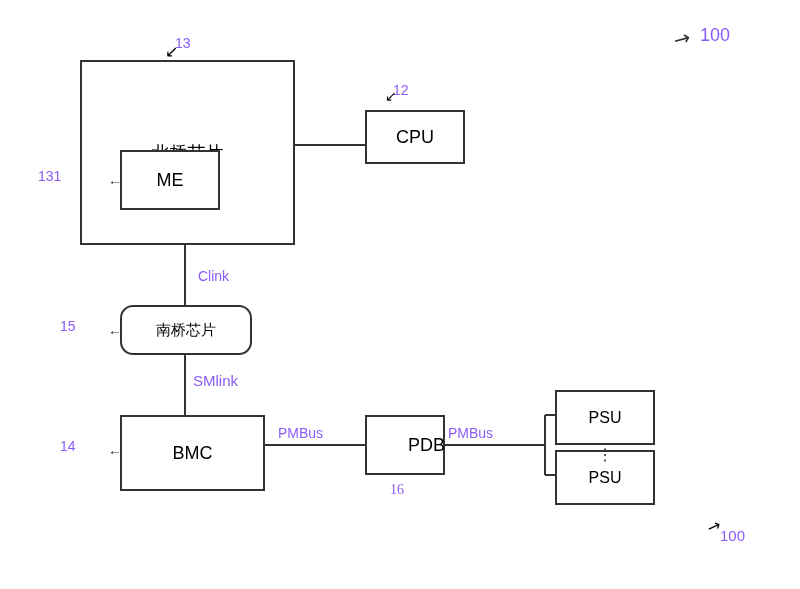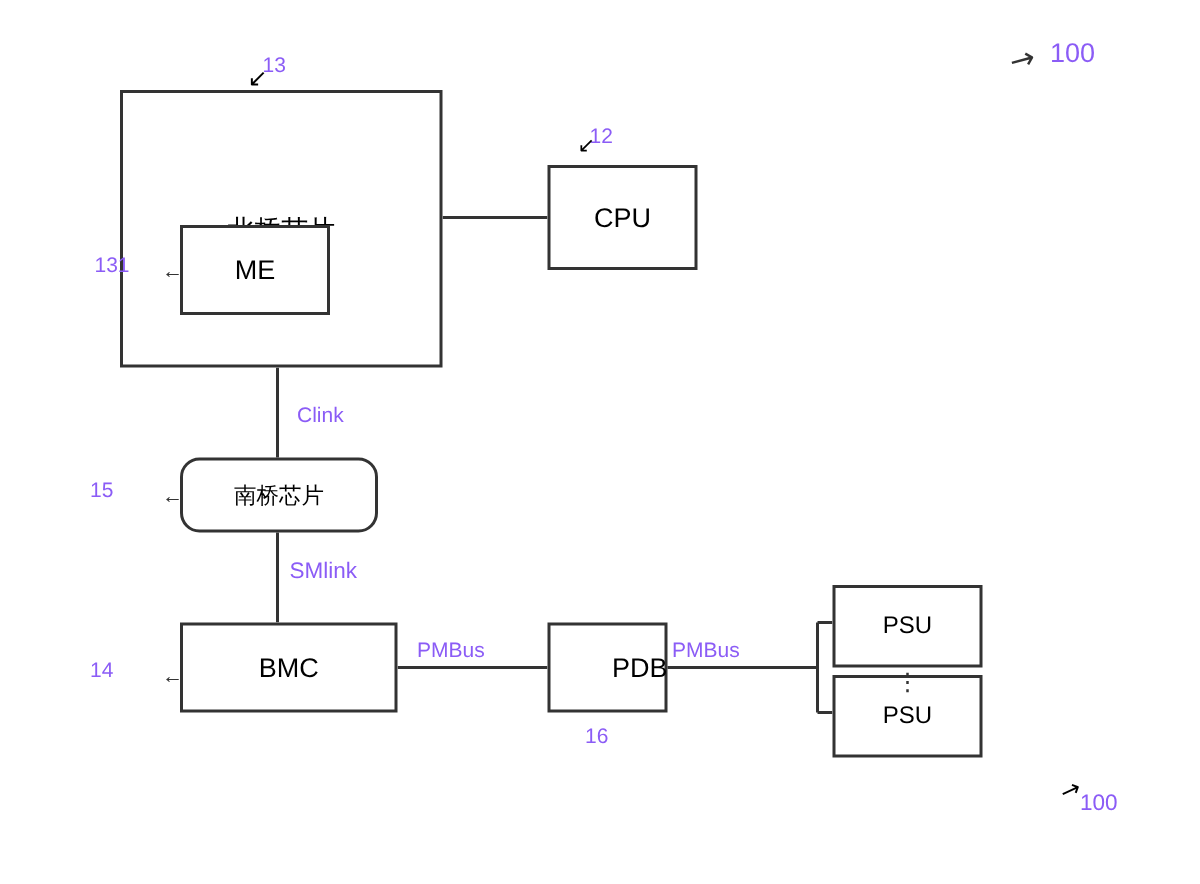--- a/index.html
+++ b/index.html
@@ -66,29 +66,29 @@
   </svg>
 
   <div class="box" style="left:80px; top:60px; width:215px; height:185px; font-size:18px;">
     <span>北桥芯片</span>
   </div>
 
   <div class="box" style="left:120px; top:150px; width:100px; height:60px; font-size:18px;justify-content:center;">
     <span>ME</span>
   </div>
 
-  <div class="box" style="left:365px; top:110px; width:100px; height:70px; font-size:18px;">
+  <div class="box" style="left:365px; top:110px; width:100px; height:54px; font-size:18px;">
     <span>CPU</span>
   </div>
 
   <div class="box" style="left:120px; top:305px; width:132px; height:50px; font-size:15px;border-radius:13px;">
     <span>南桥芯片</span>
   </div>
 
-  <div class="box" style="left:120px; top:415px; width:145px; height:60px; font-size:18px;">
+  <div class="box" style="left:120px; top:415px; width:145px; height:76px; font-size:18px;">
     <span>BMC</span>
   </div>
 
   <div class="box" style="left:365px; top:415px; width:80px; height:60px; font-size:18px;padding-left:43px;">
     <span>PDB</span>
   </div>
 
   <div class="box" style="left:555px; top:390px; width:100px; height:55px; font-size:16px;">
     <span>PSU</span>
   </div>
@@ -105,30 +105,30 @@
 
   <div style="position:absolute; right:110px; top:28px; font-size:20px; color:#333; transform: rotate(210deg);">↙</div>
 
   <div class="label" style="left:175px; top:35px;">13</div>
 
   <div style="position:absolute; left:165px; top:42px; font-size:16px;">↙</div>
 
   <div class="label" style="left:393px; top:82px;">12</div>
   <div style="position:absolute; left:385px; top:88px; font-size:14px;">↙</div>
 
-  <div class="label" style="left:38px; top:168px;margin-left:25px;">131</div>
+  <div class="label" style="left:38px; top:168px;">131</div>
   <div style="position:absolute; left:108px; top:172px; font-size:14px; color:#333;">←</div>
 
   <div class="label" style="left:60px; top:318px;">15</div>
   <div style="position:absolute; left:108px; top:322px; font-size:14px; color:#333;">←</div>
 
   <div class="label" style="left:60px; top:438px;">14</div>
   <div style="position:absolute; left:108px; top:442px; font-size:14px; color:#333;">←</div>
 
-  <div class="label" style="left:390px; top:482px;">16</div>
+  <div class="label" style="left:390px; top:482px;font-family:Liberation Serif, serif;">16</div>
 
   <div class="label" style="right:55px; bottom:45px; font-size:15px;">100</div>
   <div style="position:absolute; right:80px; bottom:52px; font-size:16px; transform:rotate(200deg);">↙</div>
 
   <div class="label" style="left:198px; top:268px; font-size:14px;">Clink</div>
 
   <div class="label" style="left:193px; top:372px; font-size:15px;">SMlink</div>
 
   <div class="label" style="left:278px; top:425px; font-size:14px;">PMBus</div>
 

